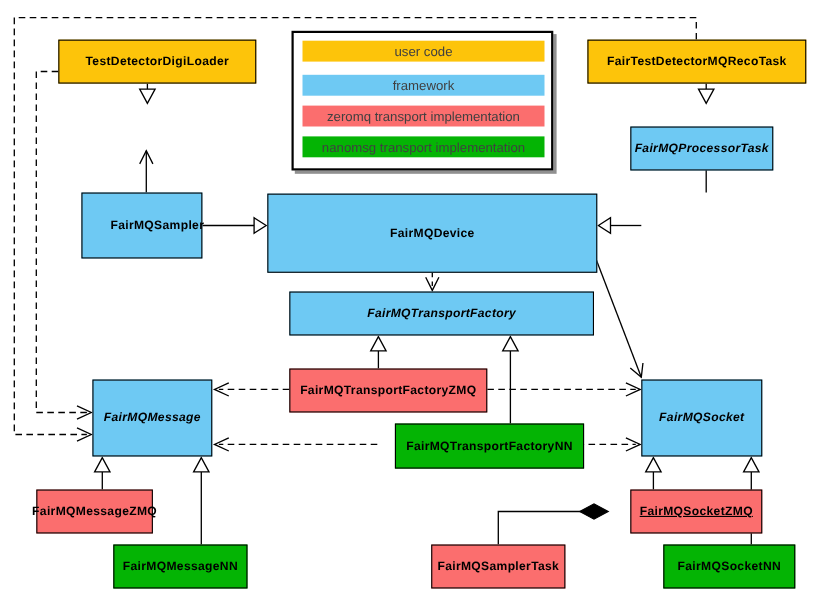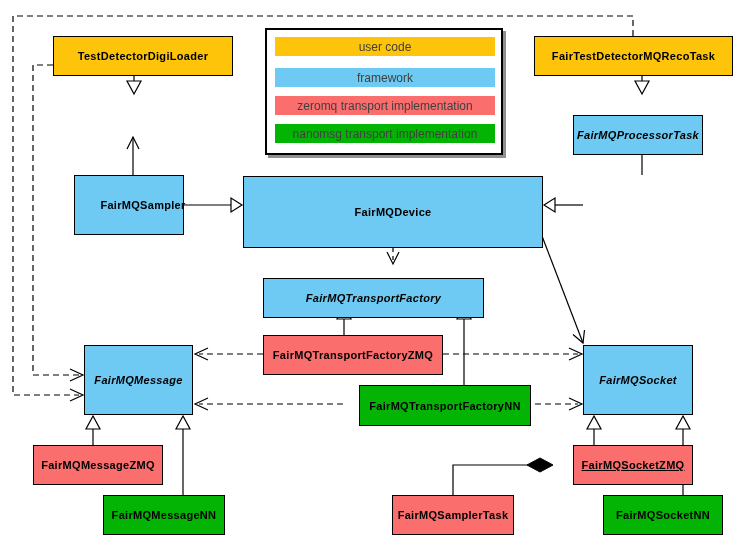--- a/index.html
+++ b/index.html
@@ -176,31 +176,31 @@
 
   <div class="node c-frame" style="left:74px; top:175px; width:110px; height:60px;padding-left:28px;">FairMQSampler</div>
 
   <div class="node c-user" style="left:534px; top:36px; width:199px; height:40px;">FairTestDetectorMQRecoTask</div>
 
   <div class="node c-frame abstract" style="left:573px; top:95px; width:130px; height:40px;margin-top:20px;">FairMQProcessorTask</div>
 
 
   <div class="node c-frame" style="left:243px; top:176px; width:300px; height:72px;">FairMQDevice</div>
 
-  <div class="node c-frame abstract" style="left:263px; top:278px; width:221px; height:40px;">FairMQTransportFactory</div>
+  <div class="node c-frame abstract" style="left:263px; top:265px; width:277px; height:40px;">FairMQTransportFactory</div>
 
   <div class="node c-zmq" style="left:263px; top:335px; width:180px; height:40px;">FairMQTransportFactoryZMQ</div>
 
   <div class="node c-nano" style="left:343px; top:385px; width:172px; height:41px;margin-left:16px;">FairMQTransportFactoryNN</div>
 
   <div class="node c-frame abstract" style="left:84px; top:345px; width:109px; height:70px;">FairMQMessage</div>
 
   <div class="node c-frame abstract" style="left:583px; top:345px; width:110px; height:70px;">FairMQSocket</div>
 
-  <div class="node c-zmq" style="left:33px; top:445px; width:130px; height:40px;">FairMQMessageZMQ</div>
+  <div class="node c-zmq" style="left:33px; top:445px; width:106px; height:40px;">FairMQMessageZMQ</div>
 
   <div class="node c-nano" style="left:103px; top:495px; width:122px; height:40px;">FairMQMessageNN</div>
 
   <div class="node c-zmq" style="left:392px; top:495px; width:122px; height:40px;">FairMQSamplerTask</div>
 
   <div class="node c-zmq" style="left:573px; top:445px; width:120px; height:40px;text-decoration:underline;">FairMQSocketZMQ</div>
 
   <div class="node c-nano" style="left:603px; top:495px; width:120px; height:40px;">FairMQSocketNN</div>
 
 </div>

